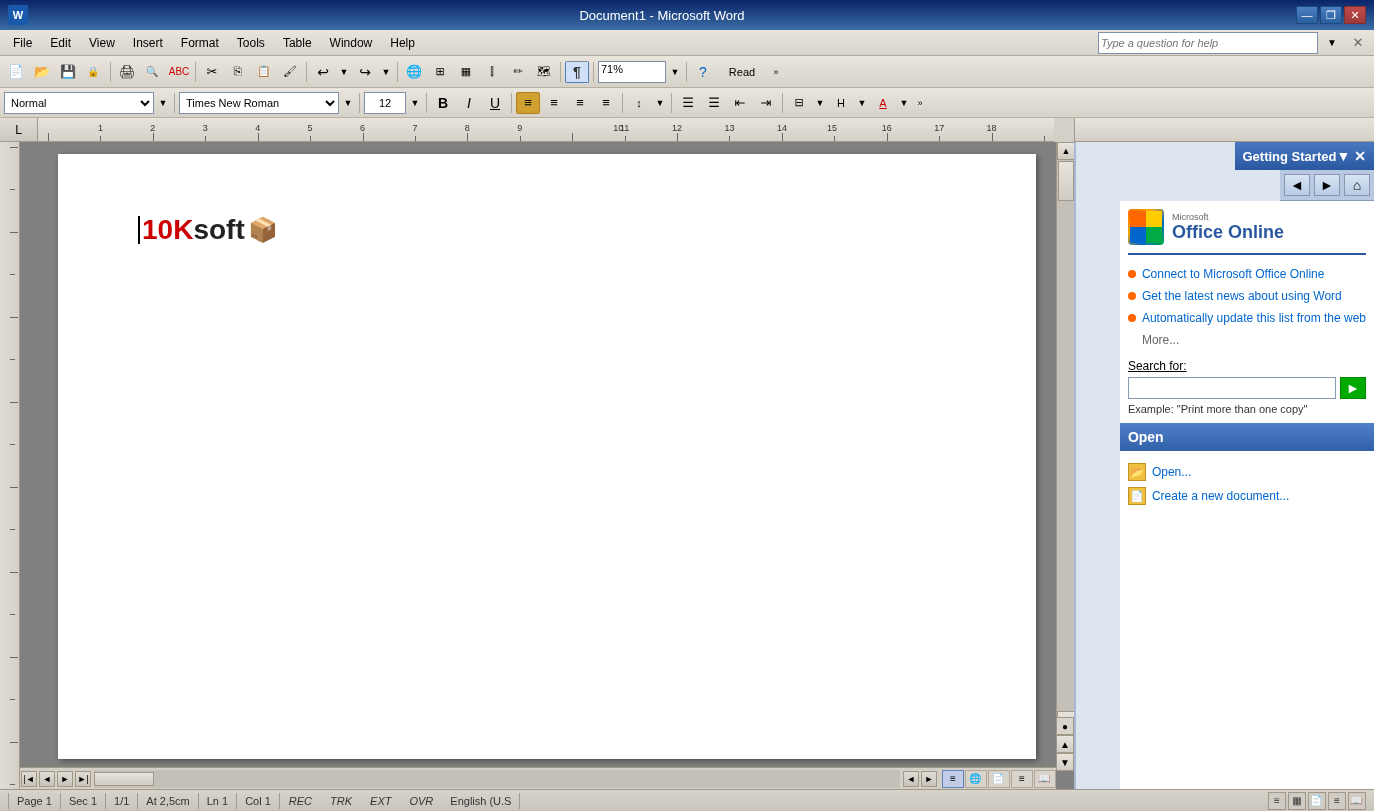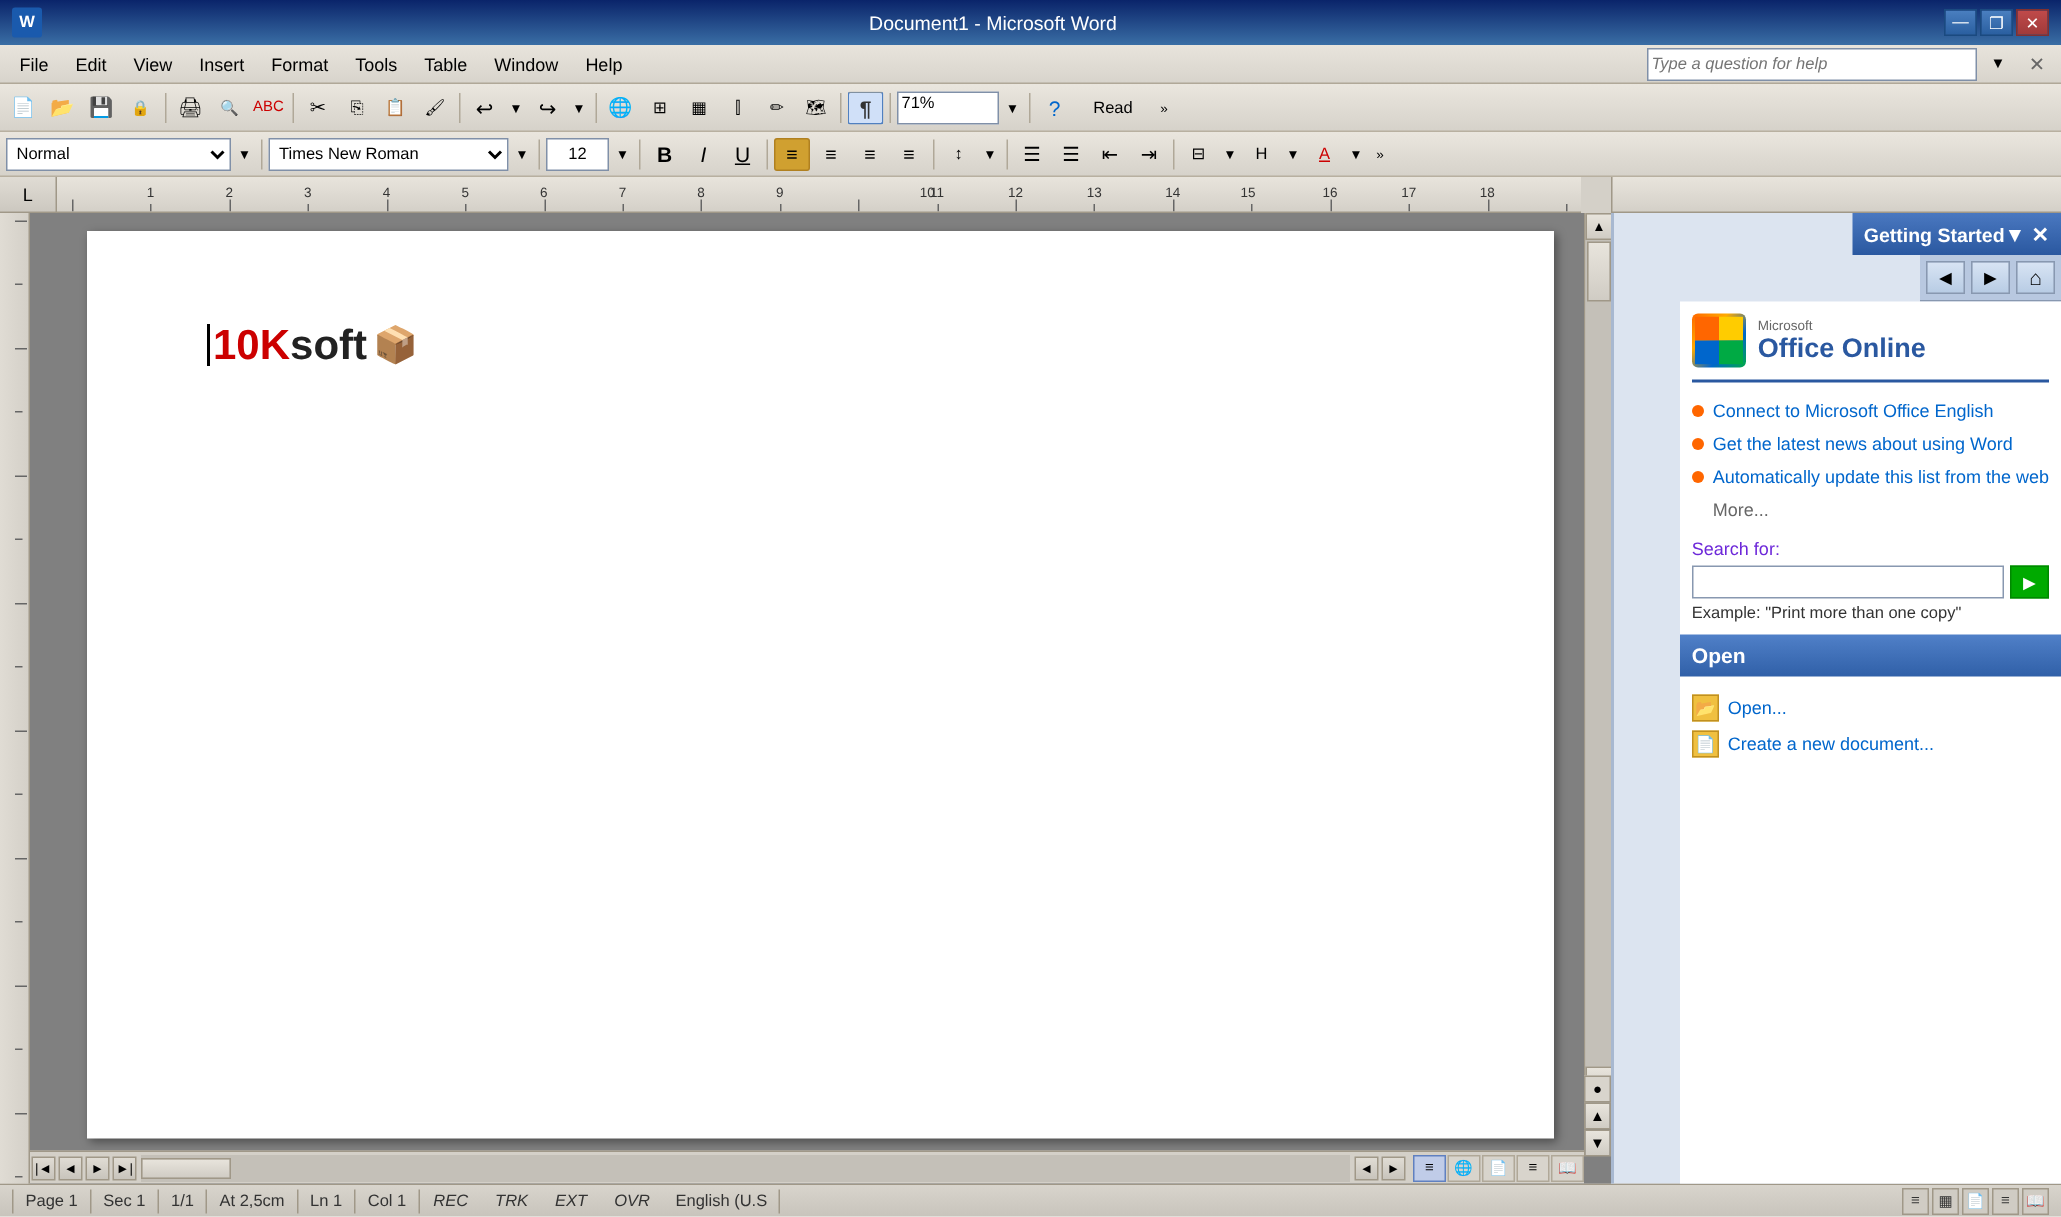--- a/index.html
+++ b/index.html
@@ -76,21 +76,21 @@
     .office-logo-img { width: 36px; height: 36px; background: linear-gradient(135deg, #ff6600, #ffaa00, #0066cc, #00aa44); border-radius: 4px; display: flex; align-items: center; justify-content: center; font-size: 18px; }
     .office-logo-text { display: flex; flex-direction: column; }
     .office-ms-text { font-size: 9px; color: #666; }
     .office-name { font-size: 18px; font-weight: bold; color: #2a58a0; }
     .panel-links { list-style: none; padding: 0; margin: 0; }
     .panel-links li { display: flex; align-items: flex-start; gap: 6px; margin-bottom: 8px; }
     .bullet-dot { width: 8px; height: 8px; border-radius: 50%; background: #ff6600; margin-top: 3px; flex-shrink: 0; }
     .panel-link { color: #0066cc; font-size: 12px; cursor: pointer; text-decoration: none; }
     .more-link { color: #666; font-size: 12px; cursor: pointer; margin: 4px 0 12px 14px; }
     .search-section { margin-top: 8px; }
-    .search-label { font-size: 12px; color: #6d28d9; margin-bottom: 4px; }
+    .search-label { font-size: 12px; color: #000000; margin-bottom: 4px; text-decoration: underline; }
     .search-row { display: flex; gap: 4px; }
     .search-input { flex: 1; height: 22px; border: 1px solid #8898b0; padding: 2px 4px; font-size: 11px; }
     .search-go { width: 26px; height: 22px; background: #00aa00; border: 1px solid #008800; display: flex; align-items: center; justify-content: center; cursor: pointer; }
     .search-go-arrow { color: white; font-size: 14px; font-weight: bold; }
     .search-example { font-size: 11px; color: #333; margin-top: 4px; }
     .open-section { background: linear-gradient(to bottom, #5080c8, #3060a8); padding: 6px 8px; margin: 8px -8px; }
     .open-title { color: white; font-size: 14px; font-weight: bold; }
     .open-links { padding: 4px 0; }
     .open-link-row { display: flex; align-items: center; gap: 6px; margin-bottom: 6px; cursor: pointer; }
     .open-icon { width: 18px; height: 18px; background: #f0c040; border: 1px solid #c09020; display: flex; align-items: center; justify-content: center; font-size: 11px; }
@@ -362,21 +362,21 @@
         </div>
         <div class="office-logo-text">
           <span class="office-ms-text">Microsoft</span>
           <span class="office-name">Office Online</span>
         </div>
       </div>
 
       <ul class="panel-links">
         <li>
           <div class="bullet-dot"></div>
-          <a class="panel-link">Connect to Microsoft Office English</a>
+          <a class="panel-link">Connect to Microsoft Office Online</a>
         </li>
         <li>
           <div class="bullet-dot"></div>
           <a class="panel-link">Get the latest news about using Word</a>
         </li>
         <li>
           <div class="bullet-dot"></div>
           <a class="panel-link">Automatically update this list from the web</a>
         </li>
       </ul>

